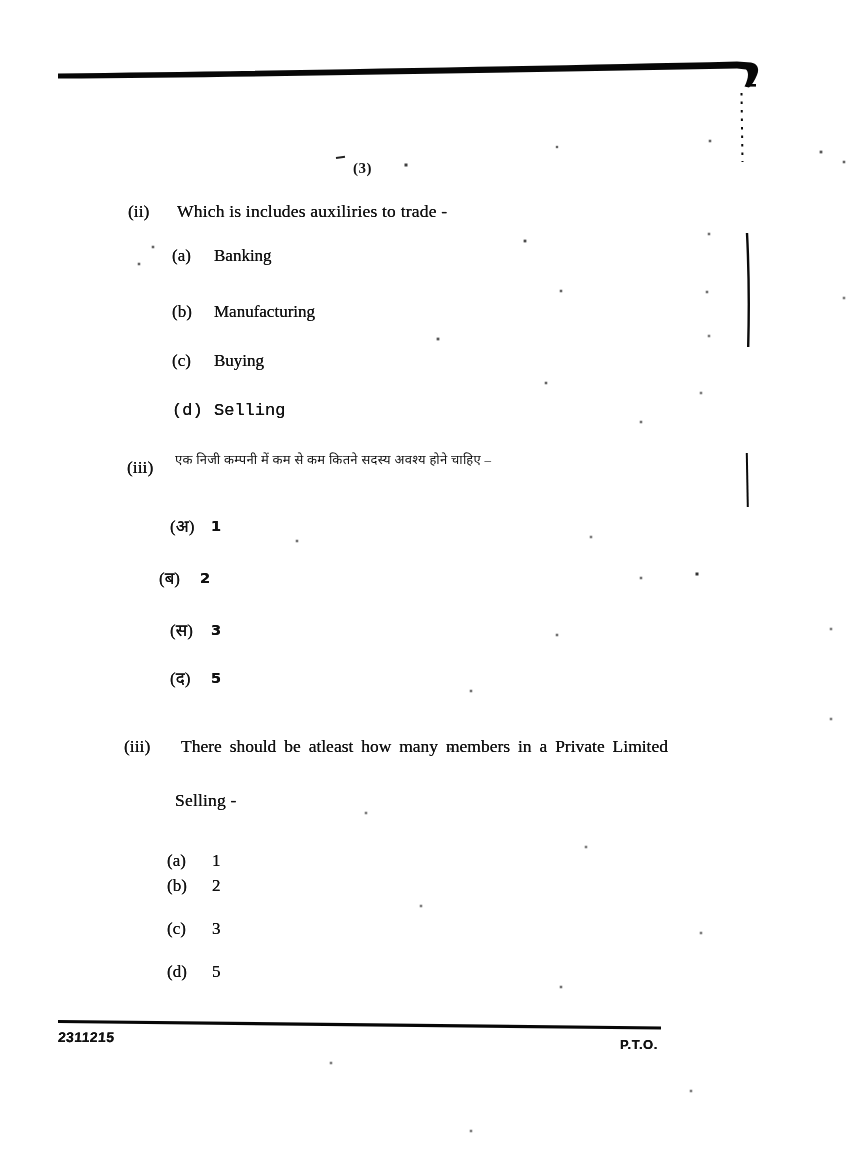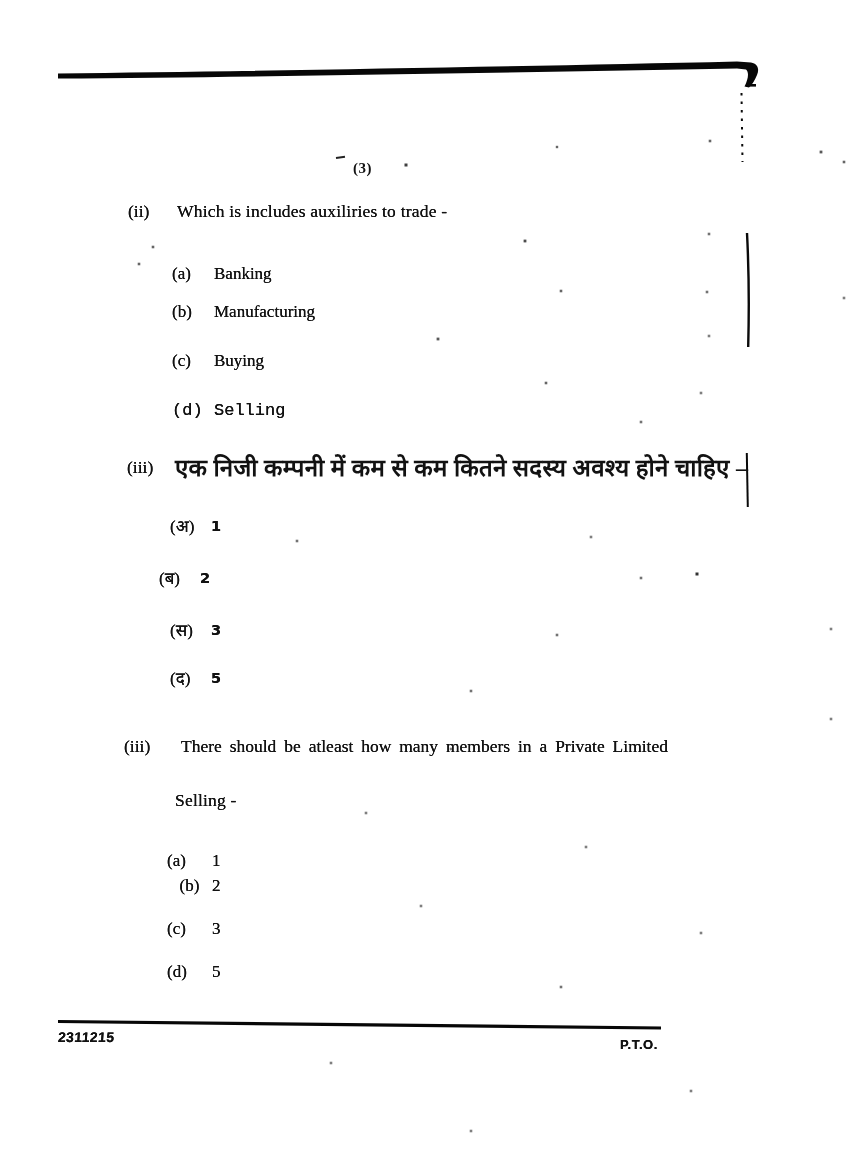--- a/index.html
+++ b/index.html
@@ -5,21 +5,21 @@
   html,body{margin:0;padding:0;background:#e8e8e8;}
   .page{
     position:relative;width:850px;height:1169px;background:#ffffff;
     font-family:"Liberation Serif", serif;color:#121212;overflow:hidden;
     margin:0 auto;
   }
   .abs{position:absolute;}
   .pagenum{font-weight:bold;font-size:15px;letter-spacing:0.5px;}
   .qnum{font-size:17.5px;}
   .qtext{font-size:17.5px;letter-spacing:0.2px;text-shadow:0 0 0.4px #000;}
-  .qtext-hi{font-size:24px;font-weight:bold;letter-spacing:0.3px;}
+  .qtext-hi{font-size:13px;font-weight:normal;letter-spacing:0.3px;}
   .qnum-strong{text-shadow:0 0 0.5px #000;}
   .opt{font-size:17px;text-shadow:0 0 0.3px #000;}
   .opt .olabel{display:inline-block;}
   .opt .otext{display:inline-block;}
   .q2 .olabel{width:42px;}
   .q3 .olabel{width:41px;font-size:17px;}
   .q3 .otext{font-family:"DejaVu Sans", sans-serif;font-size:14.5px;font-weight:600;position:relative;top:-1px;}
   .q4 .olabel{width:45px;}
   .justified{
     width:487px;text-align:justify;text-align-last:justify;
@@ -74,21 +74,21 @@
   </svg>
 
   <div class="specks"></div>
 
   <div class="abs pagenum" style="left:353px;top:160px;">(3)</div>
 
   <section>
     <span class="abs qnum qnum-strong" style="left:128px;top:201px;">(ii)</span>
     <div class="abs qtext" style="left:177px;top:201px;">Which is includes auxiliries to trade -</div>
 
-    <div class="abs opt q2" style="left:172px;top:264px;">
+    <div class="abs opt q2" style="left:172px;top:246px;">
       <span class="olabel">(a)</span><span class="otext">Banking</span>
     </div>
     <div class="abs opt q2" style="left:172px;top:302px;">
       <span class="olabel">(b)</span><span class="otext">Manufacturing</span>
     </div>
     <div class="abs opt q2" style="left:172px;top:351px;">
       <span class="olabel">(c)</span><span class="otext">Buying</span>
     </div>
     <div class="abs opt q2" style="left:172px;top:401px;font-family:Liberation Mono, monospace;">
       <span class="olabel">(d)</span><span class="otext">Selling</span>
@@ -114,21 +114,21 @@
   </section>
 
   <section>
     <span class="abs qnum qnum-strong" style="left:124px;top:736px;">(iii)</span>
     <div class="abs justified" style="left:181px;top:736px;">There should be atleast how many members in a Private Limited</div>
     <div class="abs qtext" style="left:175px;top:790px;">Selling -</div>
 
     <div class="abs opt q4" style="left:167px;top:851px;">
       <span class="olabel">(a)</span><span class="otext">1</span>
     </div>
-    <div class="abs opt q4" style="left:167px;top:876px;text-align:center;">
+    <div class="abs opt q4" style="left:167px;top:876px;">
       <span class="olabel">(b)</span><span class="otext">2</span>
     </div>
     <div class="abs opt q4" style="left:167px;top:919px;">
       <span class="olabel">(c)</span><span class="otext">3</span>
     </div>
     <div class="abs opt q4" style="left:167px;top:962px;">
       <span class="olabel">(d)</span><span class="otext">5</span>
     </div>
   </section>
 

